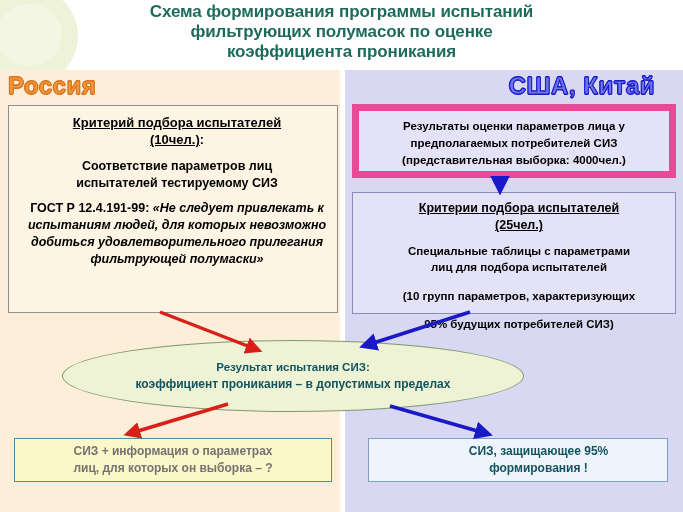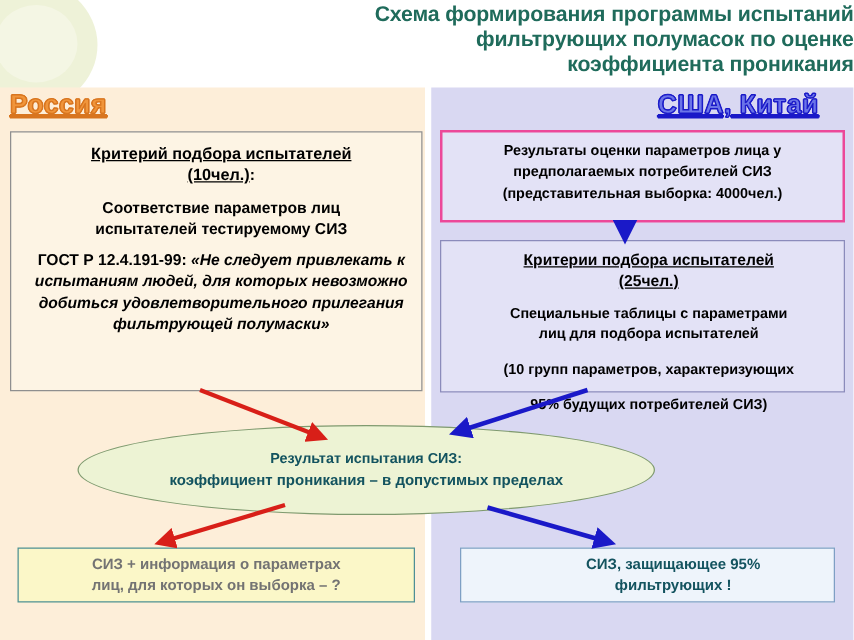--- a/index.html
+++ b/index.html
@@ -39,46 +39,45 @@
     background:#f5e7c6;
   }
   #blob-mid-left{
     left:-30px;top:150px;width:76px;height:120px;
     background:#f7efd8;
   }
 
   
   #title{
     position:absolute;left:0;top:2px;width:683px;
-    text-align:right;
+    text-align:center;
     font-size:17px;line-height:20px;font-weight:bold;
     color:#1f6b5b;
     letter-spacing:-0.1px;
     z-index:6;
   }
 
   
   #panel-russia{
     position:absolute;left:0;top:70px;width:340px;height:442px;
     background:#fdeed9;
     z-index:1;
   }
   #panel-usa-china{
     position:absolute;left:345px;top:70px;width:338px;height:442px;
     background:#d9d8f2;
     z-index:1;
   }
 
   .panel-heading{
     position:absolute;
-    font-size:21px;font-weight:bold;
+    font-size:24px;font-weight:bold;
     letter-spacing:0.5px;
     z-index:7;
     white-space:nowrap;
-    text-decoration:underline;
   }
   #heading-russia{
     left:8px;top:72px;
     color:#f0953b;
     -webkit-text-stroke:0.8px #d8751f;
     text-shadow:
       0.8px 0 0 #d8751f, -0.8px 0 0 #d8751f,
       0 0.8px 0 #d8751f, 0 -0.8px 0 #d8751f;
   }
   #heading-usa-china{
@@ -109,21 +108,21 @@
   #box-ru-criteria .ttl{
     text-decoration:underline;
     font-size:13px;line-height:17px;
   }
   #box-ru-criteria .blk{margin-top:10px;font-size:12.5px;line-height:17px;}
   #box-ru-criteria .gost{margin-top:9px;font-size:12.5px;line-height:17px;}
   #box-ru-criteria .gost i{font-style:italic;}
 
   #box-us-results{
     left:352px;top:104px;width:324px;height:74px;
-    border:2px solid #ec4899;
+    border:7px solid #ec4899;
     background:#e3e2f6;
     padding:7px 8px 0 8px;
     font-size:11.5px;line-height:17px;font-weight:bold;color:#000;
   }
 
   #box-us-criteria{
     left:352px;top:192px;width:324px;height:122px;
     border:1px solid #8b8bbb;
     background:#e3e2f6;
     padding:7px 6px 0 16px;
@@ -228,21 +227,21 @@
 
   <div class="box" id="box-ru-outcome">
     <div>
       <div>СИЗ + информация о параметрах</div>
       <div>лиц, для которых он выборка – ?</div>
     </div>
   </div>
   <div class="box" id="box-us-outcome">
     <div>
       <div>СИЗ, защищающее 95%</div>
-      <div>фильтрующих !</div>
+      <div>формирования !</div>
     </div>
   </div>
 
   <svg id="arrows" viewBox="0 0 683 512">
     <defs>
       <marker id="head-red" markerWidth="5" markerHeight="5" refX="3.6" refY="2.5" orient="auto">
         <path d="M0,0 L5,2.5 L0,5 z" fill="#d81f18"></path>
       </marker>
       <marker id="head-blue" markerWidth="5" markerHeight="5" refX="3.6" refY="2.5" orient="auto">
         <path d="M0,0 L5,2.5 L0,5 z" fill="#1a19c8"></path>

